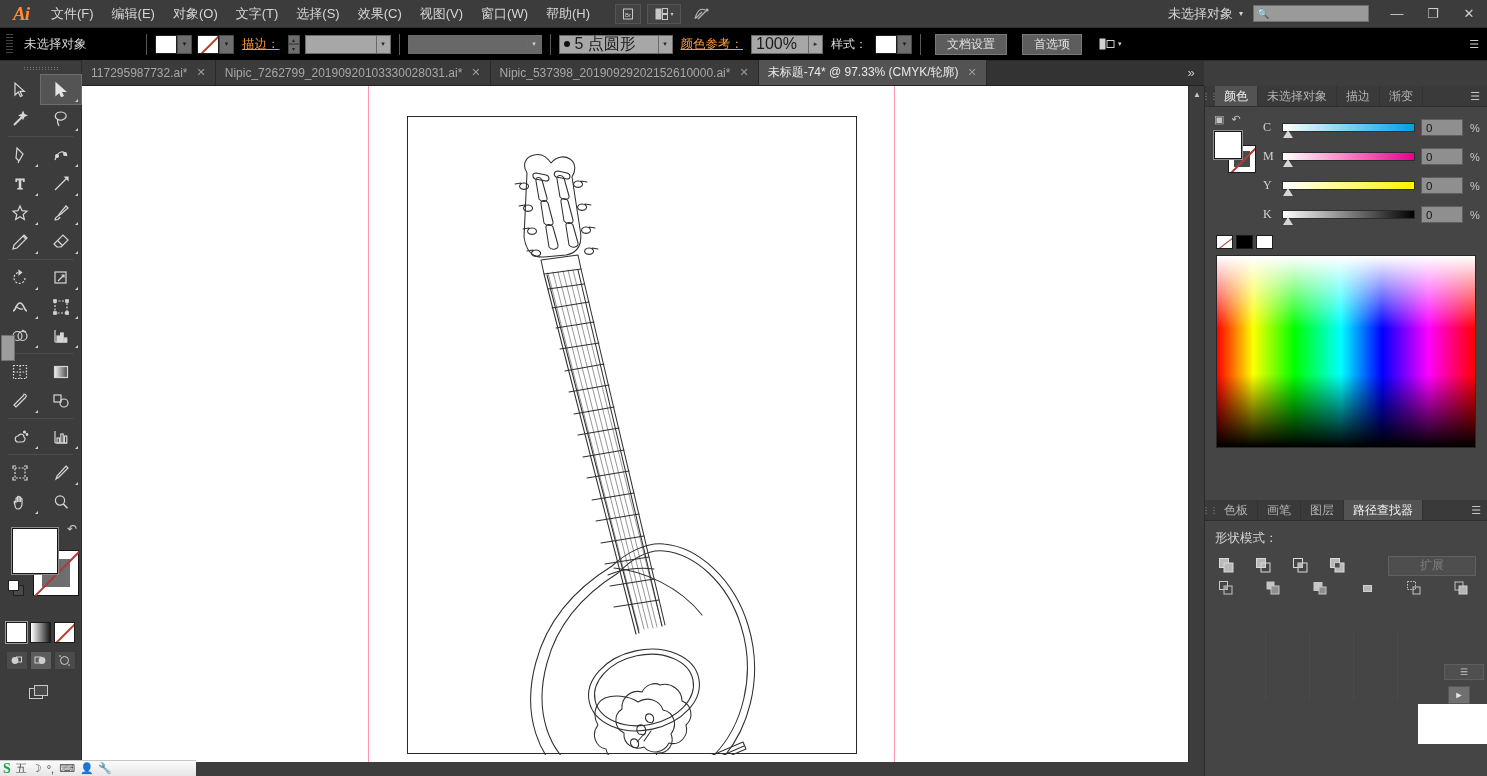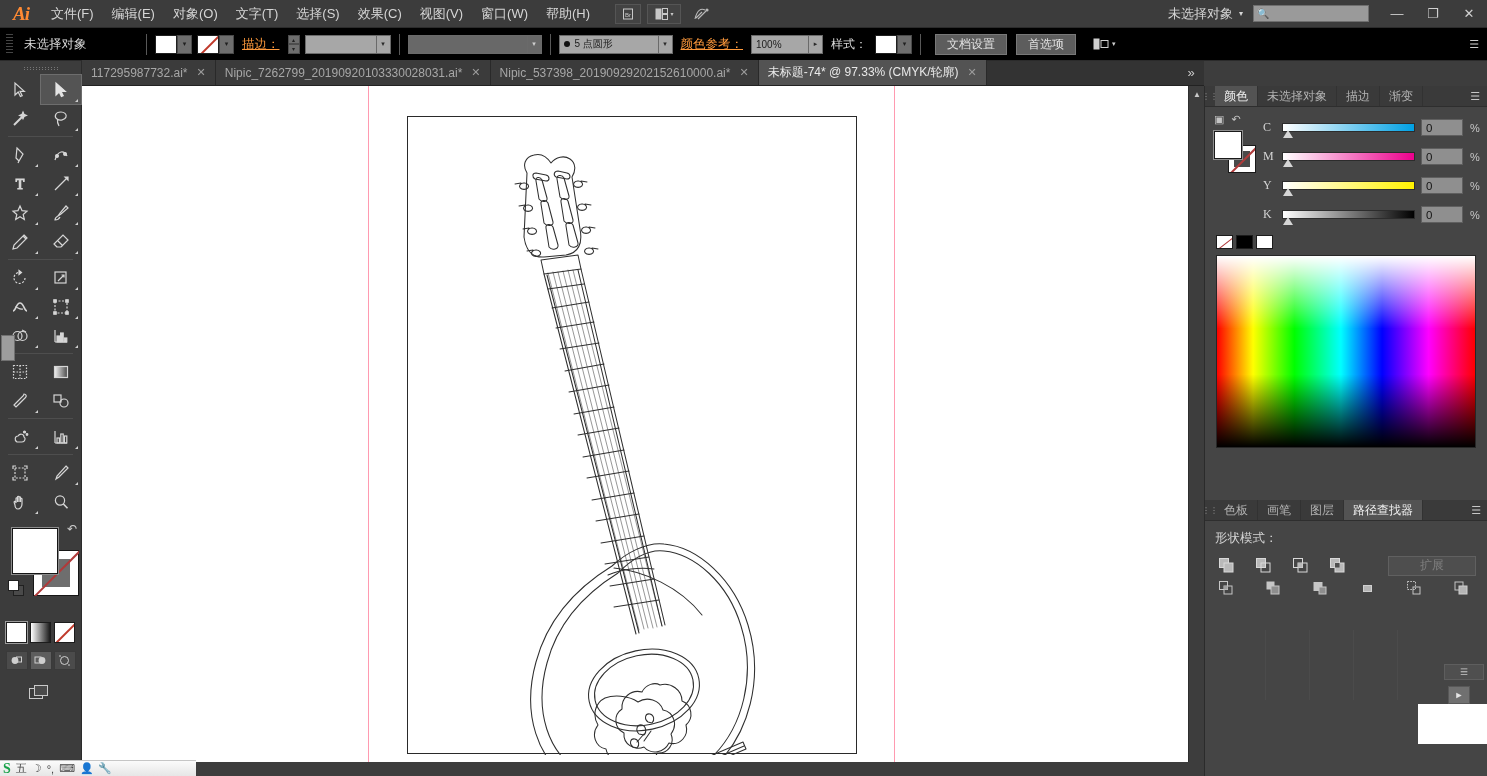--- a/index.html
+++ b/index.html
@@ -62,21 +62,21 @@
     width:15px; height:19px; background:#6e6e6e; border:1px solid #4a4a4a;
     display:flex; align-items:center; justify-content:center; color:#1f1f1f; font-size:7px;
   }
   .label-u{ color:#ff9a3c; text-decoration:underline; font-size:12.5px; padding:0 3px; }
   .label-p{ color:#dcdcdc; font-size:12px; padding:0 3px; }
   .spin{ width:12px; height:19px; display:flex; flex-direction:column; }
   .spin div{ flex:1; background:#6e6e6e; border:1px solid #4d4d4d; display:flex;
     align-items:center; justify-content:center; font-size:6px; color:#222;}
   .fld{
     height:19px; background:#a7a7a7; border:1px solid #6a6a6a; color:#1c1c1c;
-    display:flex; align-items:center; padding:0 4px; font-size:10px;
+    display:flex; align-items:center; padding:0 4px; font-size:16px;
   }
   .fld.dark{ background:#686868; color:#d8d8d8; }
   .fld-arrow{ width:14px; height:19px; background:#a7a7a7; border:1px solid #6a6a6a;
      border-left:none; display:flex; align-items:center; justify-content:center;
      font-size:7px; color:#2a2a2a;}
   .fld-arrow.dark{ background:#686868; color:#cfcfcf; }
   .profile-fld{ width:120px; }
   .stroke-style{ width:100px; display:flex; align-items:center; gap:5px;}
   .dot{ width:6px; height:6px; border-radius:50%; background:#111; }
   .btn{
@@ -375,21 +375,21 @@
   </div>
 
   <div class="label-p">样式：</div>
   <div class="swatch-combo">
     <div class="swatch"></div>
     <div class="mini-arrow">▾</div>
   </div>
   <div class="vsep"></div>
 
   <div class="btn" style="margin-left:6px;">文档设置</div>
-  <div class="btn" style="margin-left:4px;">首选项</div>
+  <div class="btn" style="margin-left:10px;">首选项</div>
 
   <div style="display:flex;align-items:center;gap:3px;margin-left:12px;">
     <svg width="16" height="14" viewBox="0 0 16 14">
         <rect x="0.5" y="1.5" width="6" height="11" fill="#cfcfcf"></rect>
         <rect x="8" y="3.5" width="7" height="7" fill="none" stroke="#cfcfcf"></rect>
       </svg>
     <span style="font-size:7px;color:#cfcfcf;">▾</span>
   </div>
 
   <div id="ctl-right">

